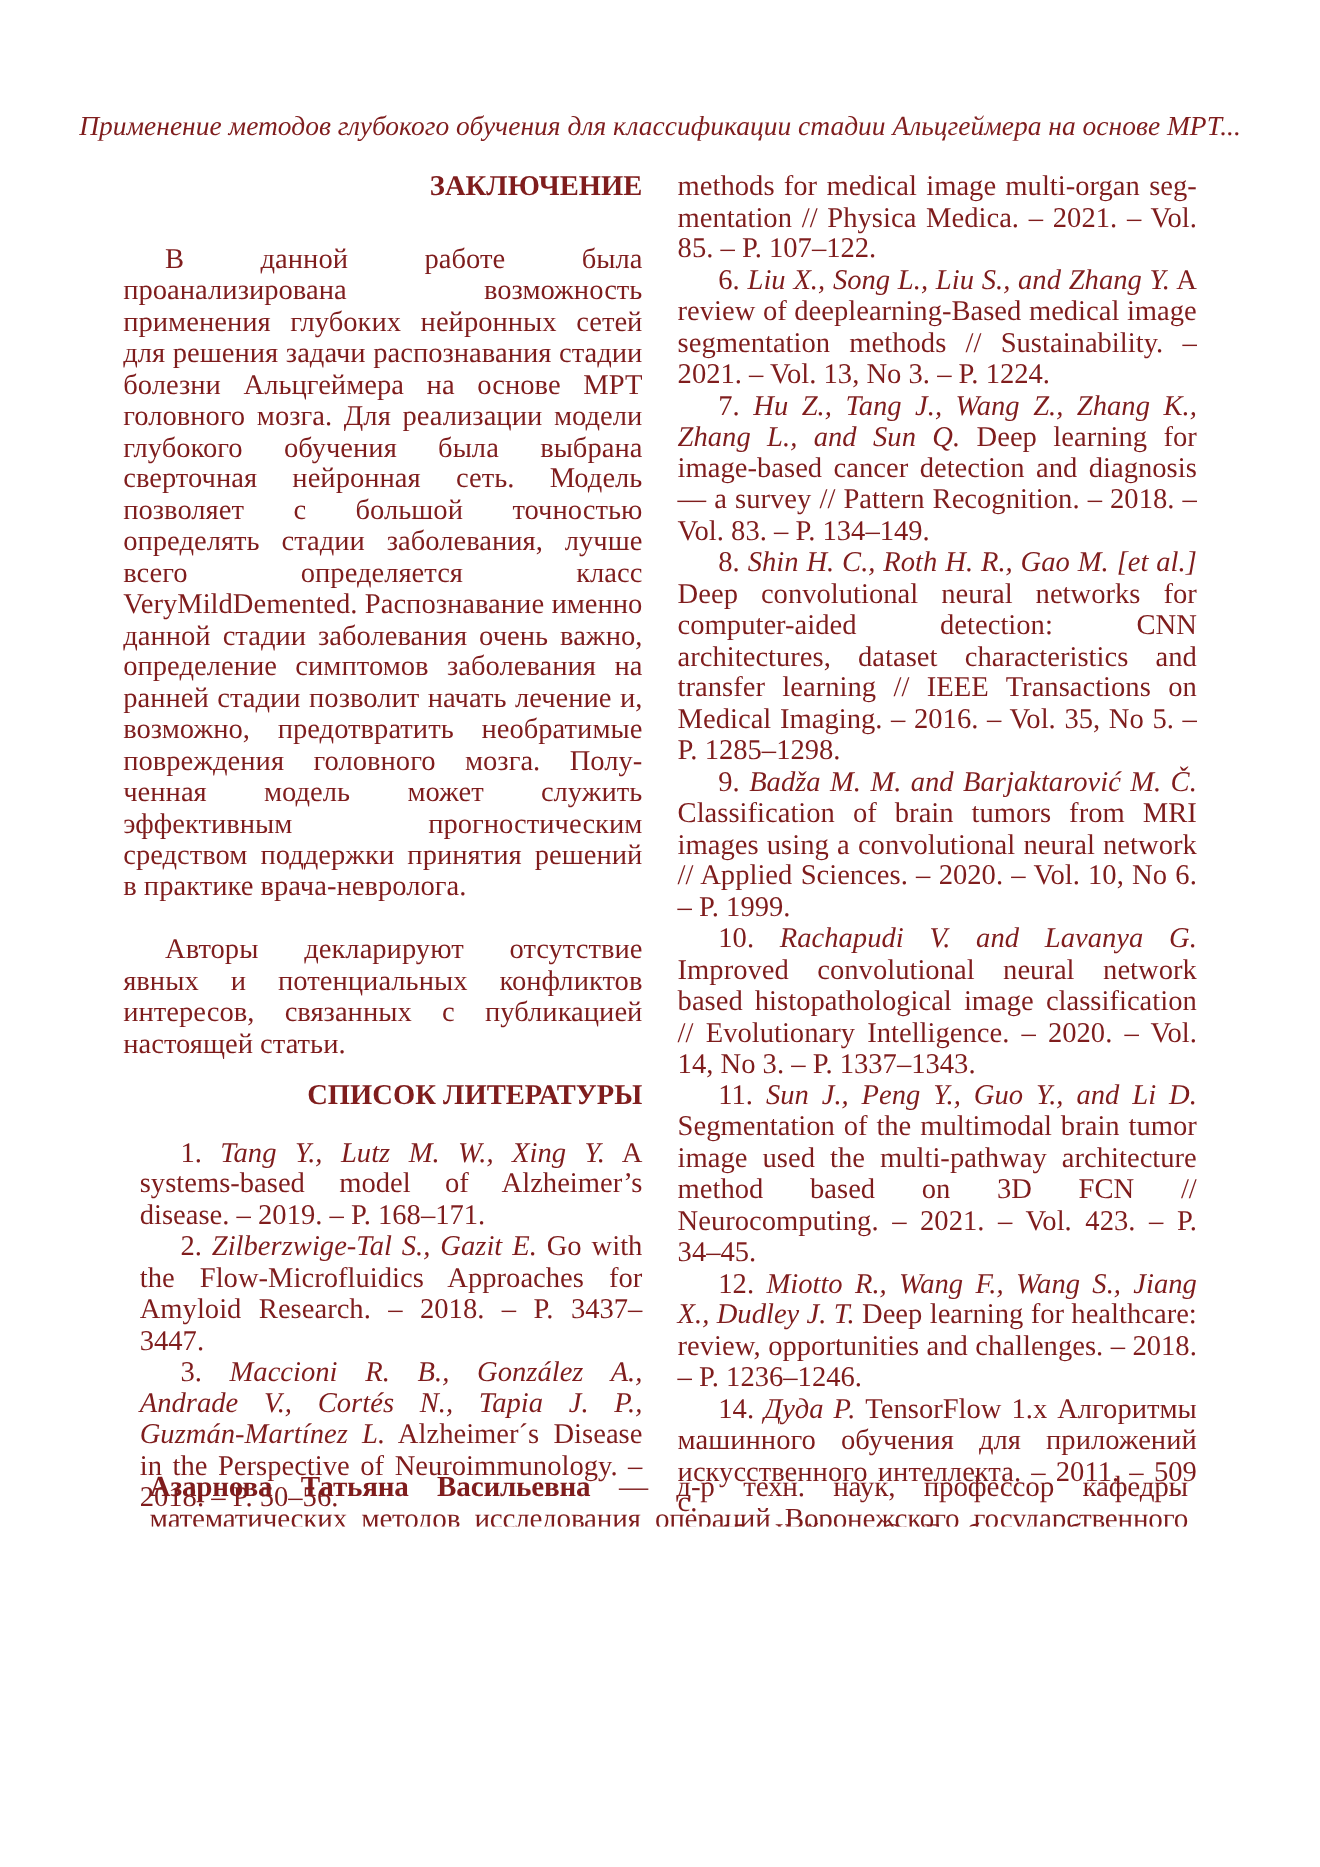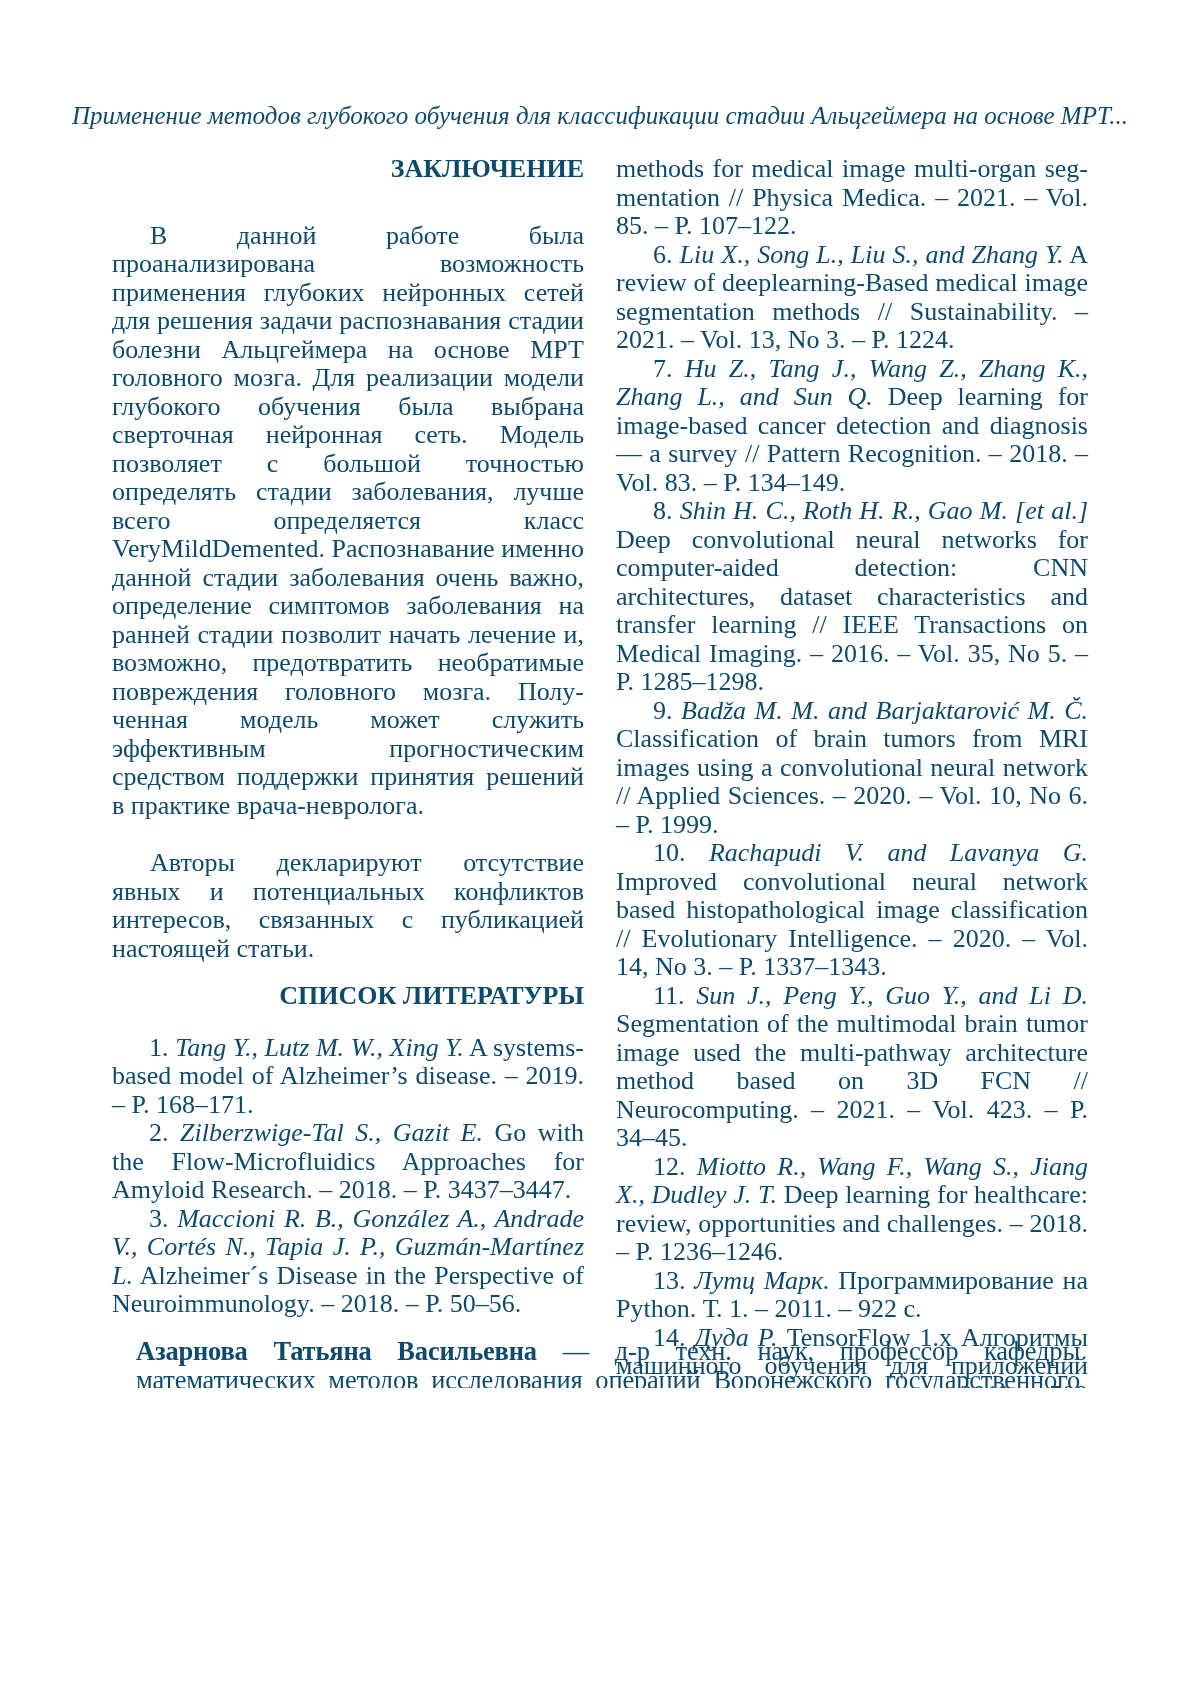--- a/index.html
+++ b/index.html
@@ -2,21 +2,21 @@
 <html lang="ru"><head>
 <meta charset="utf-8">
 <style>
   html, body { margin: 0; padding: 0; background: #ffffff; }
   .page {
     position: relative;
     width: 1200px;
     height: 1388px;
     background: #ffffff;
     font-family: "Liberation Serif", "DejaVu Serif", serif;
-    color: #0c4a6e;
+    color: #7f1d1d;
     overflow: hidden;
   }
   .running-head {
     position: absolute;
     top: 102px;
     left: 0;
     width: 100%;
     text-align: center;
     font-style: italic;
     font-size: 25px;
@@ -44,21 +44,21 @@
     text-align: right;
     font-size: 26px;
     line-height: 28.5px;
     margin: 0;
   }
   .p-body { text-indent: 38px; }
   #conclusion-body { margin-top: 38px; }
   #conflict-title { margin-top: 16px; }
   #conflict-body { margin-top: 29px; }
   #references-title { margin-top: 19px; }
-  .refs { margin-top: 23px; }
+  .refs { margin-top: 23px; margin-left: 15px; }
   .ref { text-indent: 37px; }
   .ref .au { font-style: italic; }
   .ref-cont { text-indent: 0; }
   .authors-block {
     position: absolute;
     top: 1325px;
     left: 112px;
     width: 992px;
     font-size: 26.5px;
     line-height: 28.8px;
@@ -153,25 +153,20 @@
         <span>11.</span>
         <span class="au">Sun J., Peng Y., Guo Y., and Li D.</span>
         <span>Segmen­tation of the multimodal brain tumor image used the multi-pathway architecture method based on 3D FCN // Neurocomputing. – 2021. – Vol. 423. – P. 34–45.</span>
       </p>
       <p class="ref">
         <span>12.</span>
         <span class="au">Miotto R., Wang F., Wang S., Jiang X., Dud­ley J. T.</span>
         <span>Deep learning for healthcare: review, op­portunities and challenges. – 2018. – P. 1236–1246.</span>
       </p>
       <p class="ref">
-        <span>13.</span>
-        <span class="au">Лутц Марк.</span>
-        <span>Программирование на Python. Т. 1. – 2011. – 922 с.</span>
-      </p>
-      <p class="ref">
         <span>14.</span>
         <span class="au">Дуда Р.</span>
         <span>TensorFlow 1.x Алгоритмы ма­шинного обучения для приложений искус­ственного интеллекта. – 2011. – 509 с.</span>
       </p>
       <p class="ref">
         <span>15.</span>
         <span class="au">Хайкин С.</span>
         <span>Глубокое обучение с Tensor­Flow. – 2006. – 1104 с.</span>
       </p>
     </div>

